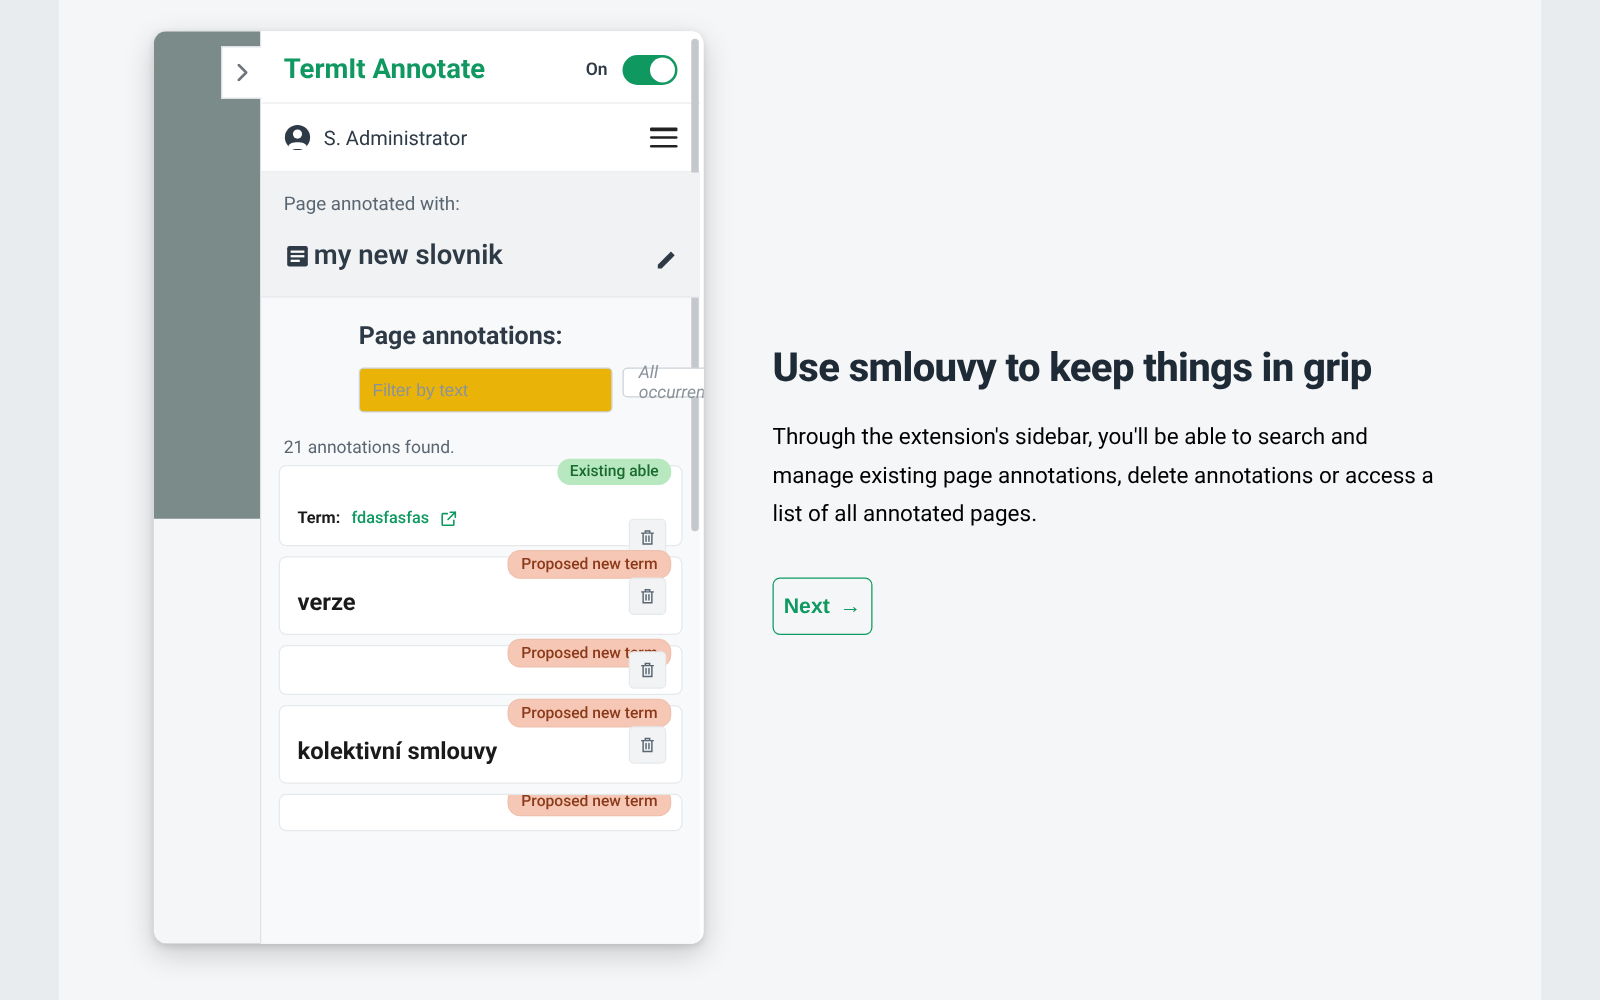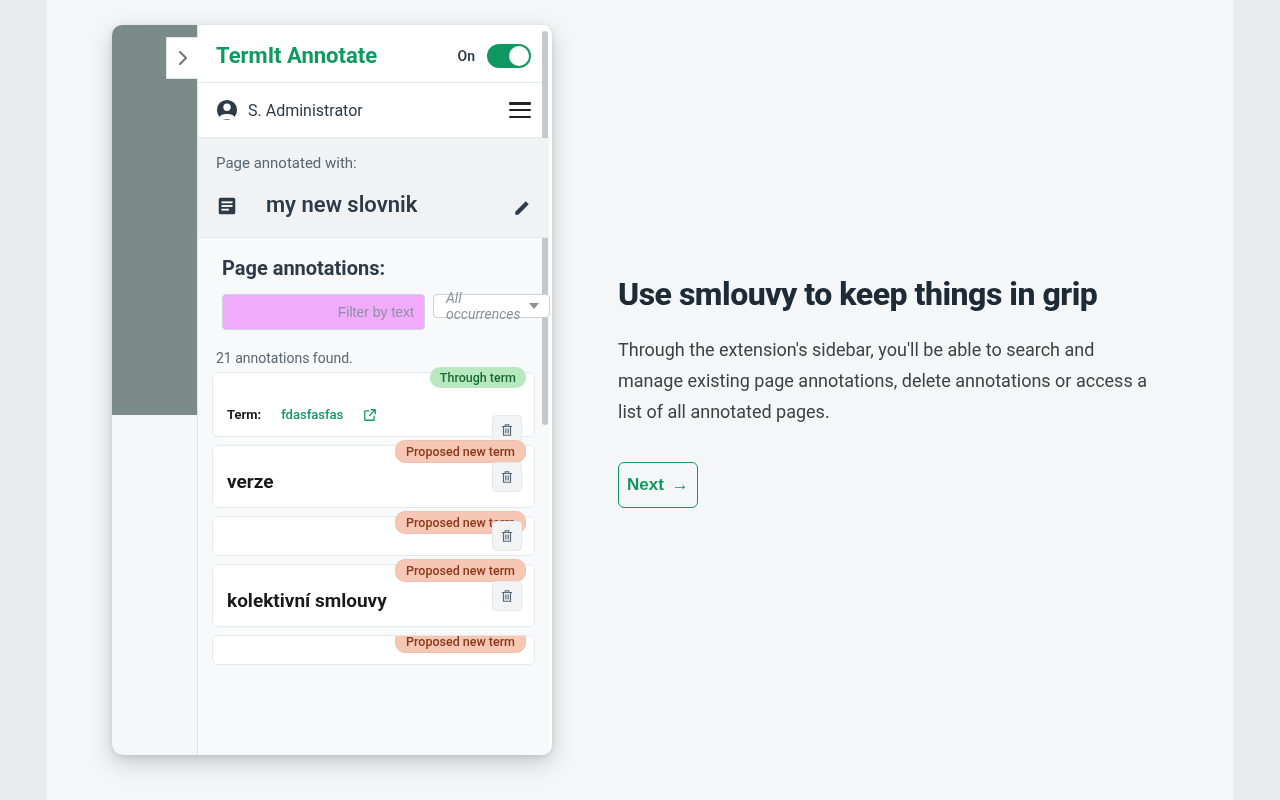--- a/index.html
+++ b/index.html
@@ -23,21 +23,21 @@
     position: absolute;
     top: 0;
     left: 47px;
     right: 47px;
     height: 800px;
     background: #f5f6f8;
   }
   .screenshot-card {
     position: absolute;
     top: 25px;
-    left: 112px;
+    left: 123px;
     width: 440px;
     height: 730px;
     border-radius: 10px;
     overflow: hidden;
     box-shadow: 0 8px 24px rgba(0,0,0,0.18), 0 2px 6px rgba(0,0,0,0.1);
     background: #fff;
   }
   .bg-gray-strip {
     position: absolute;
     top: 0;
@@ -125,30 +125,30 @@
   .user-name { font-size: 16px; color: #2e3a46; }
   .hamburger { margin-left: auto; width: 22px; height: 16px; display:flex; flex-direction:column; justify-content:space-between; }
   .hamburger span { display:block; height:2.5px; background:#222; border-radius:1px; }
   .sb-vocab {
     padding: 16px 18px 20px 18px;
     border-bottom: 1px solid #e6e9ec;
     background: #f0f2f4;
     position: relative;
   }
   .vocab-label { font-size: 15px; color: #5a6671; margin-bottom: 10px; }
-  .vocab-row { display:flex; align-items:flex-end; gap:28px;margin-top:20px; }
+  .vocab-row { display:flex; align-items:center; gap:2px;margin-top:20px; }
   .vocab-icon { width:22px; height:22px; flex-shrink:0; }
   .vocab-name { font-size: 22px; font-weight: 600; color:#2e3a46; }
   .pencil { position:absolute; right:18px; bottom:20px; width:18px; height:18px; }
-  .sb-ann-header { padding: 18px 18px 12px 24px; }
+  .sb-ann-header { padding: 18px 18px 12px 34px; margin-left: 44px; }
   .ann-title { font-size: 20px; font-weight: 700; color:#2e3a46; margin-bottom: 14px; }
   .filters { display:flex; gap:8px; }
   .filter-input {
     flex: 0 0 118px; height:36px; border:1px solid #ccd2d8; border-radius:4px;
-    padding: 0 10px; font-size:14px; color:#333; background:#f0abfc;text-align:right;
+    padding: 0 10px; font-size:14px; color:#333; background:#eab308;
   }
   .filter-input::placeholder { color:#8a939c; font-style: normal; }
   .filter-select {
     flex:1; height:24px; border:1px solid #ccd2d8; border-radius:4px;
     padding: 0 28px 0 12px; font-size:14px; color:#8a939c; background:#fff;
     font-style: italic; position:relative; display:flex; align-items:center;
   }
   .filter-select::after {
     content:''; position:absolute; right:10px; top:50%;
     border-left:5px solid transparent; border-right:5px solid transparent;
@@ -161,40 +161,40 @@
     position:relative; padding: 24px 14px 14px 14px;
   }
   .badge {
     position:absolute; top:-6px; right:8px;
     font-size:12.5px; padding:3px 10px; border-radius:10px;
     font-weight:500;
   }
   .badge.existing { background:#b7e8c0; color:#1a6b2f; }
   .badge.proposed { background:#f6c7b4; color:#8a3a1a; border:1px solid #eec0ae; }
   .card-title { font-size:19px; font-weight:700; color:#1a1a1a; }
-  .card-term-row { margin-top:10px; font-size:13px; display:flex; align-items:center; gap:20px; }
+  .card-term-row { margin-top:10px; font-size:13px; display:flex; align-items:center; gap:9px; }
   .card-term-row .lbl { font-weight:700; color:#1a1a1a; }
   .card-term-row .val { color:#0f9960; font-weight:500; }
   .ext-icon { color:#0f9960; }
   .trash-btn {
     position:absolute; right:12px; top:50%; transform:translateY(-50%);
     width:30px; height:30px; background:#f1f3f5; border:1px solid #e6e9ec;
     border-radius:4px; display:flex; align-items:center; justify-content:center;
   }
   .card.with-term .trash-btn { top: 42px; transform:none; }
   .card.cutline { padding-bottom: 0; overflow:hidden; height:30px; }
   
   .rhs {
     position:absolute;
     top: 275px;
     left: 618px;
     width: 540px;
   }
   .rhs-title { font-size:32px; font-weight:800; color:#1e2a36; letter-spacing:-0.5px; }
-  .rhs-body { margin-top:22px; font-size:18px; line-height:1.72; color:#404040; }
+  .rhs-body { margin-top:22px; font-size:18px; line-height:1.72; color:#000000; }
   .next-btn {
     display:inline-flex; align-items:center; gap:8px;
     margin-top:34px; padding:12px 8px;
     border:1.5px solid #0f9960; border-radius:6px;
     color:#0f9960; font-size:17px; font-weight:700;
     background:transparent;
   }
   svg { display:block; }
 </style>
 </head>
@@ -261,21 +261,21 @@
           <span>All occurrences</span>
         </div>
       </div>
     </div>
 
     <div class="ann-count">21 annotations found.</div>
 
     <div class="cards">
 
       <div class="card with-term">
-        <div class="badge existing">Through term</div>
+        <div class="badge existing">Existing able</div>
         <div class="card-term-row">
           <span class="lbl">Term:</span>
           <span class="val">fdasfasfas</span>
           <svg class="ext-icon" width="14" height="14" viewBox="0 0 24 24">
               <path d="M14 3 L21 3 L21 10 M21 3 L11 13 M19 14 L19 20 C19 20.5 18.5 21 18 21 L4 21 C3.5 21 3 20.5 3 20 L3 6 C3 5.5 3.5 5 4 5 L10 5" stroke="#0f9960" stroke-width="2.2" fill="none" stroke-linecap="round" stroke-linejoin="round"></path>
             </svg>
         </div>
         <div class="trash-btn">
           <svg width="14" height="16" viewBox="0 0 24 24">
               <path d="M4 6 L20 6 M9 3 L15 3 L15 6 L9 6 Z M6 6 L6 21 L18 21 L18 6 M10 10 L10 17 M14 10 L14 17" stroke="#5a6671" stroke-width="2" fill="none" stroke-linecap="round"></path>

